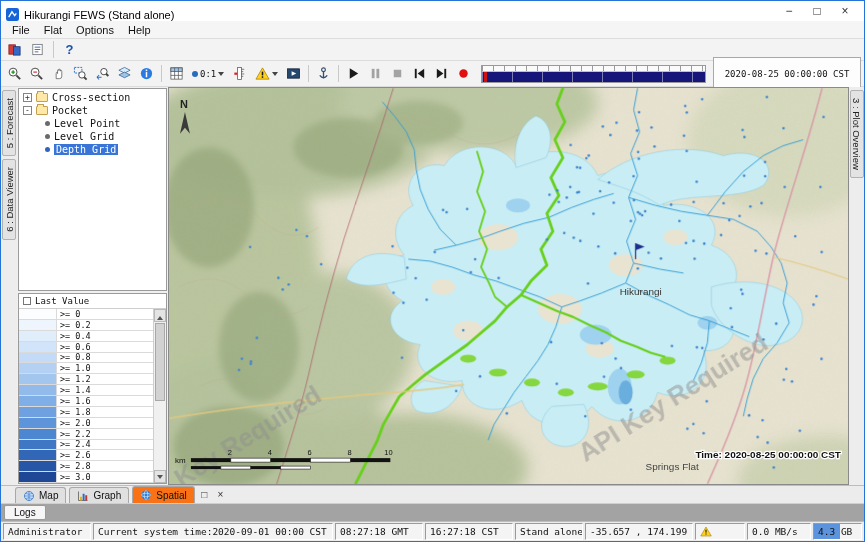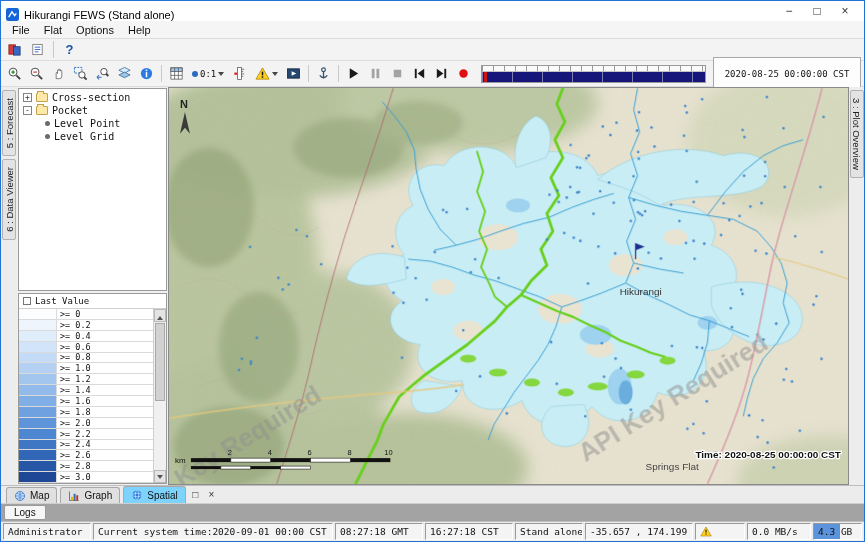--- a/index.html
+++ b/index.html
@@ -74,25 +74,25 @@
   .varrow { height:13px; flex:0 0 auto; background:#e4e4e4; border:1px solid #b9b9b9; }
   .varrow.up::after { content:""; display:block; margin:3px auto 0; width:0; height:0; border:3px solid transparent; border-bottom:4px solid #555; }
   .varrow.down::after { content:""; display:block; margin:4px auto 0; width:0; height:0; border:3px solid transparent; border-top:4px solid #555; }
   .vthumb { flex:0 0 45%; margin:1px; background:#d2d2d2; border:1px solid #a8a8a8; }
   .vtrack { flex:1; }
 
   .mapwrap { flex:1 1 auto; position:relative; border:1px solid #8a8a8a; background:#e9e4d2; min-width:0; }
   .mapwrap svg { width:100%; height:100%; display:block; }
 
   
-  .viewtabs { height:18px; flex:0 0 auto; background:#ececec; border-top:1px solid #bdbdbd; display:flex; align-items:flex-end; padding:0 5px; gap:3px; }
+  .viewtabs { height:18px; flex:0 0 auto; background:#ececec; border-top:1px solid #bdbdbd; display:flex; align-items:flex-end; padding:0 14px; gap:3px; }
   .viewtab { height:16px; display:inline-flex; align-items:center; gap:4px; padding:0 7px; border:1px solid #a8a8a8; border-bottom:none;
              border-radius:3px 3px 0 0; background:#e0e0e0; font-size:10px; color:#111; }
   .viewtab svg { width:12px; height:12px; display:block; }
-  .viewtab.active { background:#7dd3fc; height:17px; }
+  .viewtab.active { background:#f97316; height:17px; }
   .vt-ctrl { width:13px; height:14px; font-size:10px; line-height:13px; text-align:center; color:#333; align-self:center; }
 
   .logsrow { height:18px; flex:0 0 auto; background:#a3a3a3; border-top:1px solid #cfcfcf; display:flex; align-items:center; padding:0 3px; }
   .logsbtn { height:15px; padding:0 9px; font-size:10px; color:#111; border:1px solid #9a9a9a; background:#f6f6f6; border-radius:2px; display:inline-flex; align-items:center; }
 
   .statusbar { height:20px; flex:0 0 auto; background:#ececec; border-top:1px solid #bdbdbd; display:flex; gap:2px; padding:1px 2px;
                font:9.5px "DejaVu Sans Mono",monospace; color:#111; }
   .scell { border:1px solid; border-color:#9a9a9a #ffffff #ffffff #9a9a9a; background:#f4f4f4;
            display:flex; align-items:center; padding:0 4px; white-space:nowrap; overflow:hidden; flex:0 0 auto; }
   .scell.mem { flex:1 1 auto; background:linear-gradient(90deg,#5b93dd 0 55%,#f4f4f4 55%); }
@@ -300,20 +300,24 @@
           <span class="folder"></span>
           <span class="tlabel">Pocket</span>
         </div>
         <div class="trow indent">
           <span class="dot"></span>
           <span class="tlabel">Level Point</span>
         </div>
         <div class="trow indent">
           <span class="dot"></span>
           <span class="tlabel">Level Grid</span>
+        </div>
+        <div class="trow indent selected">
+          <span class="dot blue"></span>
+          <span class="tlabel">Depth Grid</span>
         </div>
       </div>
 
       <div class="legendbox">
         <div class="legend-head">
           <span class="cb"></span>
           <span>Last Value</span>
         </div>
         <div class="legend-body">
           <div class="legend-rows">

